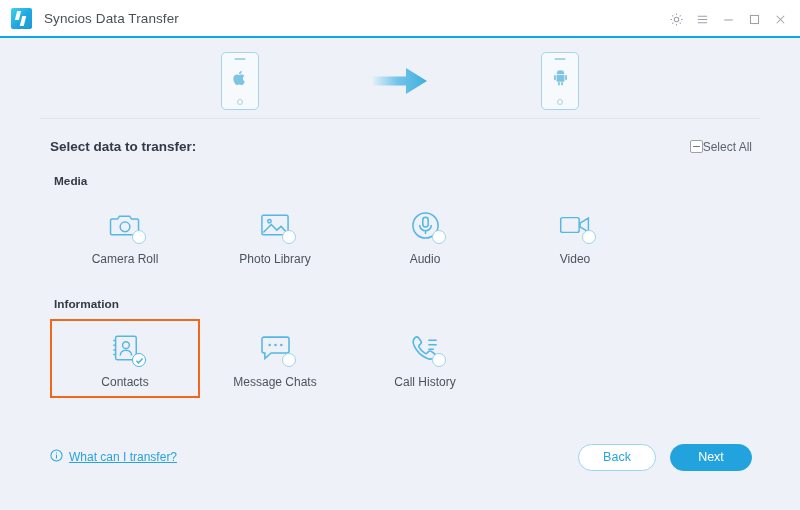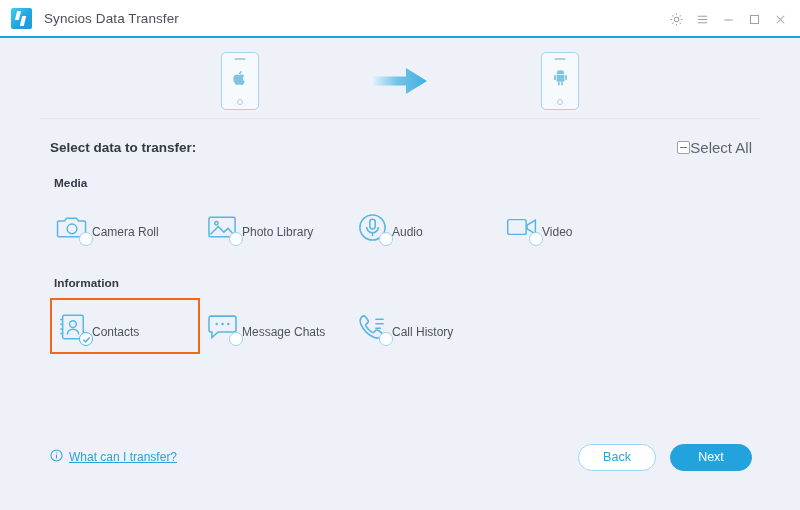--- a/index.html
+++ b/index.html
@@ -105,21 +105,21 @@
   
   .row-select {
     display: flex; align-items: center; justify-content: space-between;
     padding: 20px 48px 0 50px;
   }
   .select-title {
     font-size: 13.5px; font-weight: bold; color: #333a45;
   }
   .select-all {
     display: flex; align-items: center; 
-    font-size: 15px; color: #5d646f;
+    font-size: 12px; color: #5d646f;
   }
   .cb-box {
     width: 13px; height: 13px;
     border: 1.3px solid #9aa2ae;
     border-radius: 2px;
     display: flex; align-items: center; justify-content: center;
     background: #fff;
   }
   .cb-box i {
     display: block; width: 7px; height: 1.4px; background: #6f7783;
@@ -133,21 +133,21 @@
   .group-info  { padding-top: 22px; }
 
   
   .tiles {
     display: flex;
     padding-left: 50px;
     padding-top: 8px;
   }
   .tile {
     width: 150px;
-    display: flex; align-items: center;
+    display: flex; flex-direction: column; align-items: center;
     padding: 9px 0 7px 0;
     border: 2px solid transparent;
   }
   .tile.selected { border-color: #f3671a; }
   .tile .ico {
     width: 40px; height: 36px;
     position: relative;
     display: flex; align-items: center; justify-content: center;
     color: #55b7e4;
   }

